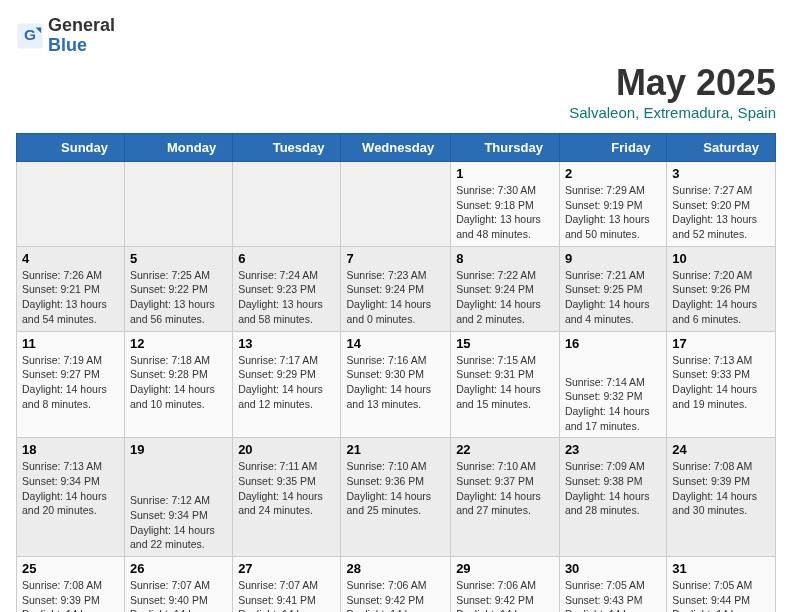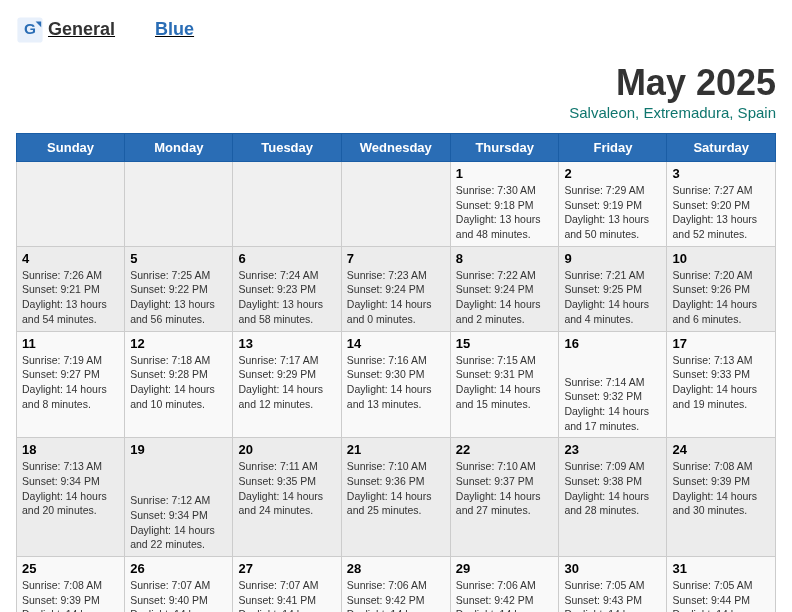--- a/index.html
+++ b/index.html
@@ -16,34 +16,32 @@
       align-items: flex-start;
       margin-bottom: 12px;
     }
     .logo {
       display: flex;
       align-items: center;
       gap: 4px;
     }
     .logo-text {
       display: flex;
-      flex-direction: row;
+      flex-direction: column;
       line-height: 1.1;
-      text-decoration: underline;
     }
     .logo-general {
       font-size: 18px;
       font-weight: bold;
       color: #333;
     }
     .logo-blue {
       font-size: 18px;
       font-weight: bold;
       color: #2a6db5;
-      margin-left: 40px;
     }
     .logo-icon {
       width: 28px;
       height: 28px;
     }
     .title-area {
       text-align: right;
     }
     .month-title {
       font-size: 36px;
@@ -56,22 +54,22 @@
       color: #0f766e;
     }
     table {
       width: 100%;
       border-collapse: collapse;
       font-size: 11px;
     }
     thead tr th {
       background-color: #2a6db5;
       color: white;
-      padding: 6px 4px;
-      text-align: center;
+      padding: 6px 16px;
+      text-align: right;
       font-size: 13px;
       font-weight: bold;
       border: 1px solid #1a5da5;
     }
     tbody tr td {
       border: 1px solid #ccc;
       vertical-align: top;
       padding: 4px 5px;
       width: 110px;
       min-height: 80px;

